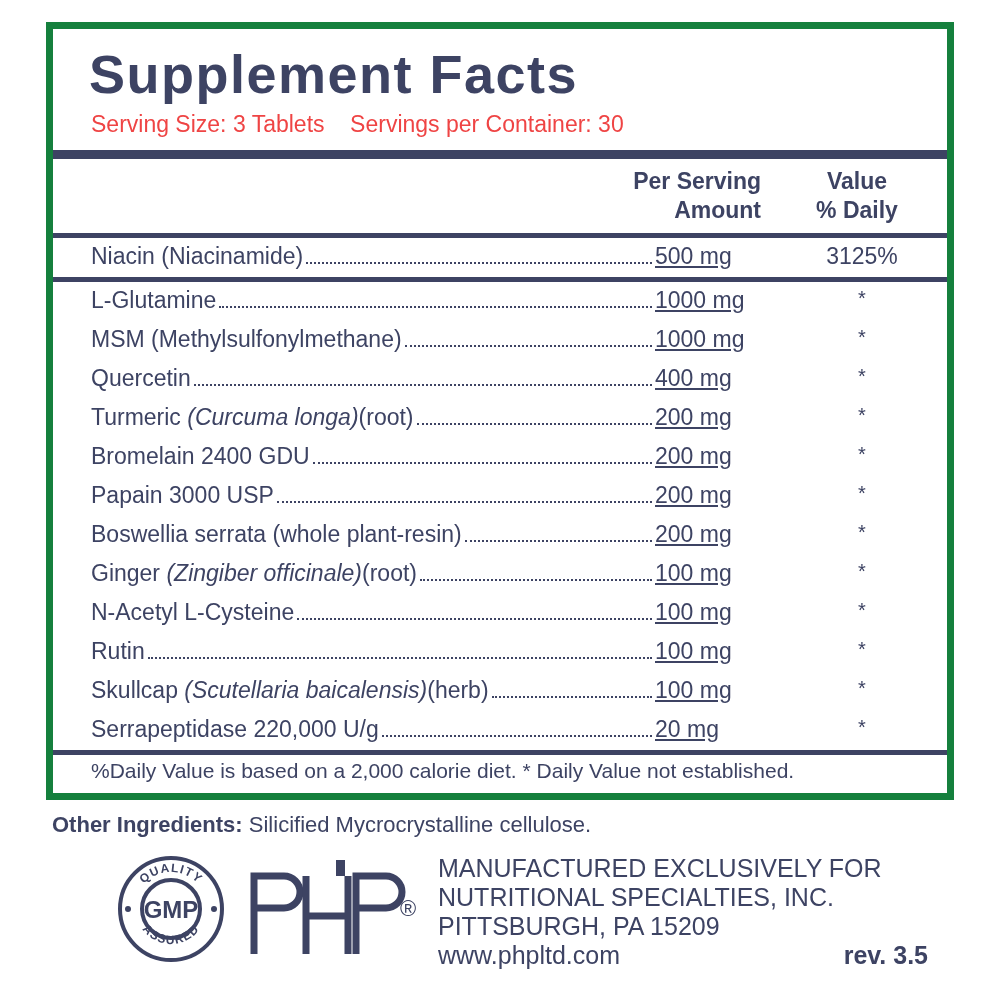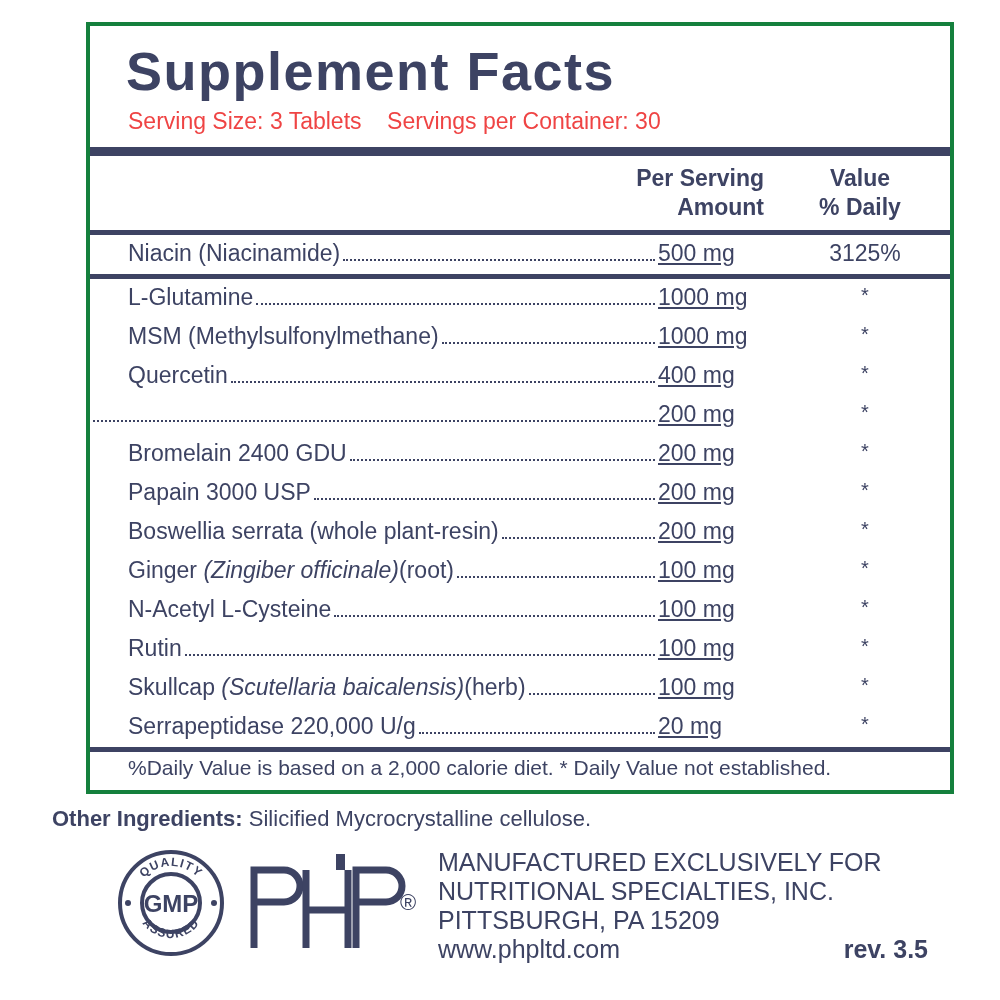--- a/index.html
+++ b/index.html
@@ -17,23 +17,22 @@
   .page {
     position: relative;
     width: 1000px;
     height: 1000px;
     box-sizing: border-box;
     padding: 22px 46px 0 46px;
   }
 
   
   .panel {
-    border: 4px solid #15803d;
+    border: 7px solid #15803d;
     box-sizing: border-box;
-    margin-left: 40px;
   }
   .panel-title {
     font-size: 54px;
     font-weight: bold;
     letter-spacing: 1.5px;
     line-height: 1;
     padding: 18px 0 10px 36px;
     color: #3d4363;
   }
   .serving-line {
@@ -227,20 +226,21 @@
       </div>
 
       <div class="nrow">
         <span class="name">Quercetin</span>
         <span class="dots"></span>
         <span class="amt">400 mg</span>
         <span class="dv star">*</span>
       </div>
 
       <div class="nrow">
+        <span class="name"><span>Turmeric </span><span class="ital">(Curcuma longa)</span><span>(root)</span></span>
         <span class="dots"></span>
         <span class="amt">200 mg</span>
         <span class="dv star">*</span>
       </div>
 
       <div class="nrow">
         <span class="name">Bromelain 2400 GDU</span>
         <span class="dots"></span>
         <span class="amt">200 mg</span>
         <span class="dv star">*</span>

